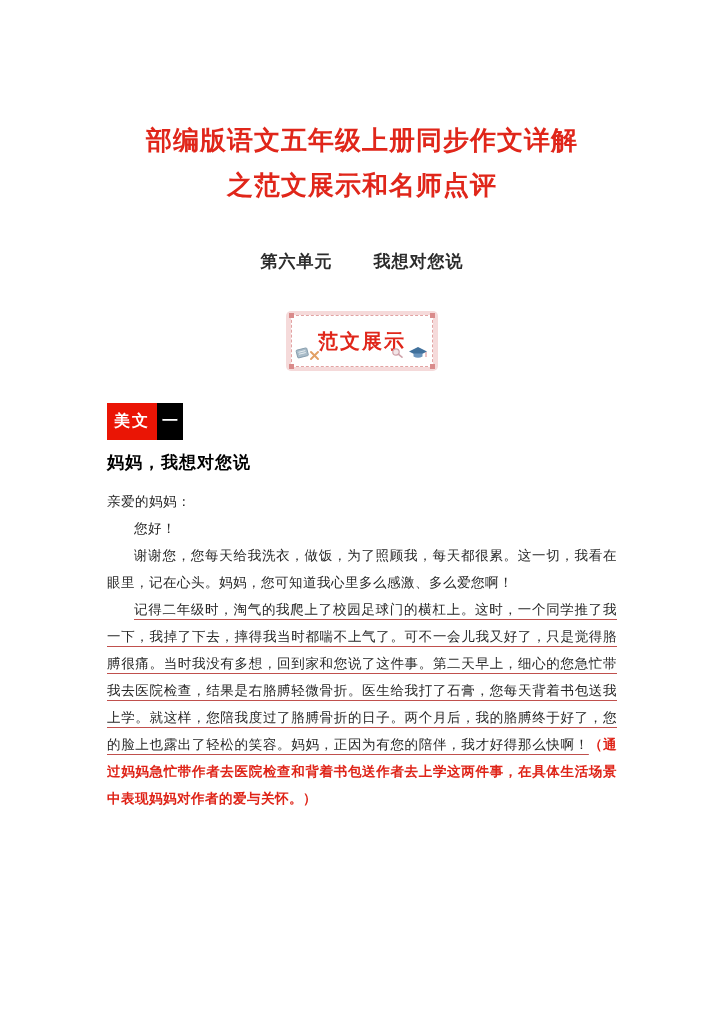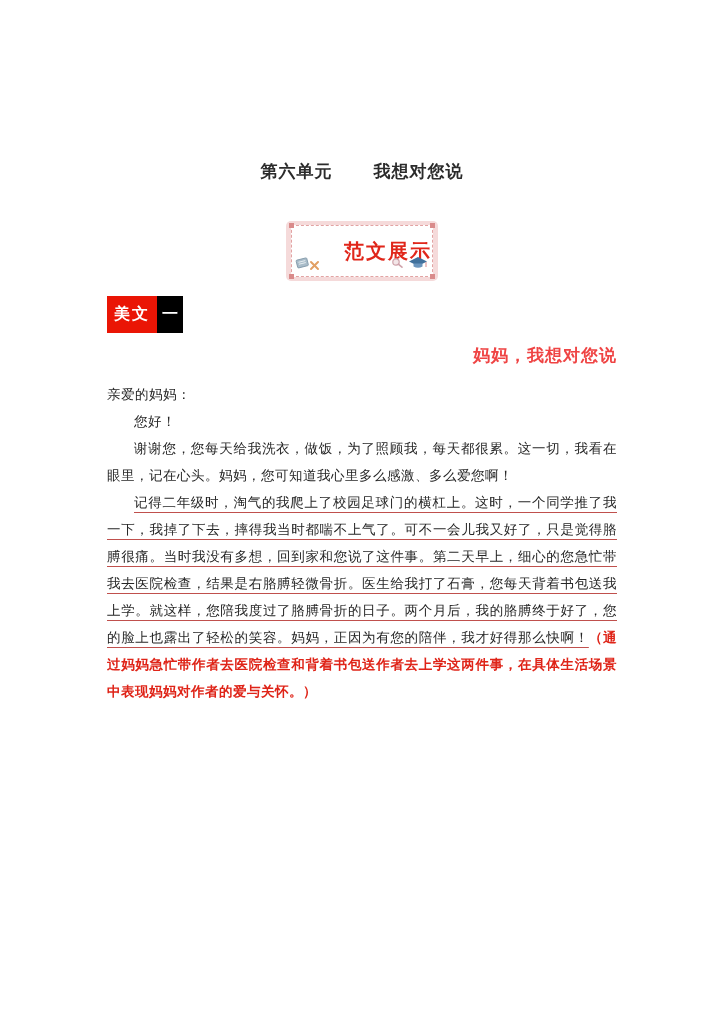--- a/index.html
+++ b/index.html
@@ -42,21 +42,21 @@
     margin:38px auto 0 auto;
     background:var(--badge_pink,#f5dada);
     border-radius:5px;
     padding:4px 5px;
   }
   .badge-inner {
     position:relative;
     width:100%; height:100%;
     background:#fff;
     border:1px dashed var(--badge_border,#e2a3a3);
-    display:flex; align-items:center; justify-content:flex-end;
+    display:flex; align-items:center; justify-content:center;
   }
   .corner-dot {
     position:absolute; width:5px; height:5px;
     background:var(--badge_dot,#d98b8b);
   }
   .dot-tl { top:-3px; left:-3px; }
   .dot-tr { top:-3px; right:-3px; }
   .dot-bl { bottom:-3px; left:-3px; }
   .dot-br { bottom:-3px; right:-3px; }
   .badge-label {
@@ -65,34 +65,34 @@
     letter-spacing:2px;
   }
   .badge-icon { position:absolute; }
   .icon-book { left:3px; bottom:2px; }
   .icon-cross { left:17px; bottom:1px; }
   .icon-magnifier { right:28px; bottom:3px; }
   .icon-cap { right:4px; bottom:2px; }
 
   
   .essay-tag {
-    margin-top:15px;
+    margin-top:32px;
     display:flex; width:fit-content;
     font-weight:bold; font-size:16px; color:#fff;
     line-height:1;
   }
   .tag-red  { background:var(--tag_red,#ea1505); padding:10px 7px 11px 7px; letter-spacing:2px; }
   .tag-black{ background:#000; padding:10px 5px 11px 5px; display:flex; align-items:center; }
 
   
   .essay-title {
     margin-top:11px;
-    text-align:right;
+    text-align:left;
     font-size:17px; font-weight:bold;
-    color:#ef4444;
+    color:#000000;
     letter-spacing:1px;
   }
 
   
   .essay-body {
     margin-top:14px;
     font-family:Liberation Serif, serif;
     font-size:13.5px;
     line-height:27px;
     color:#262626;
@@ -112,20 +112,24 @@
     color:var(--comment_red,#e0261a);
     font-weight:bold;
   }
 </style>
 </head>
 <body>
 
 <div class="page">
   <div class="content">
 
+    <h1 class="doc-title">
+      <span>部编版语文五年级上册同步作文详解</span>
+      <span>之范文展示和名师点评</span>
+    </h1>
 
     <h2 class="unit-heading">
       <span>第六单元</span><span class="unit-gap"></span><span>我想对您说</span>
     </h2>
 
     <div class="badge-wrap">
       <div class="badge-inner">
         <div class="corner-dot dot-tl"></div>
         <div class="corner-dot dot-tr"></div>
         <div class="corner-dot dot-bl"></div>

